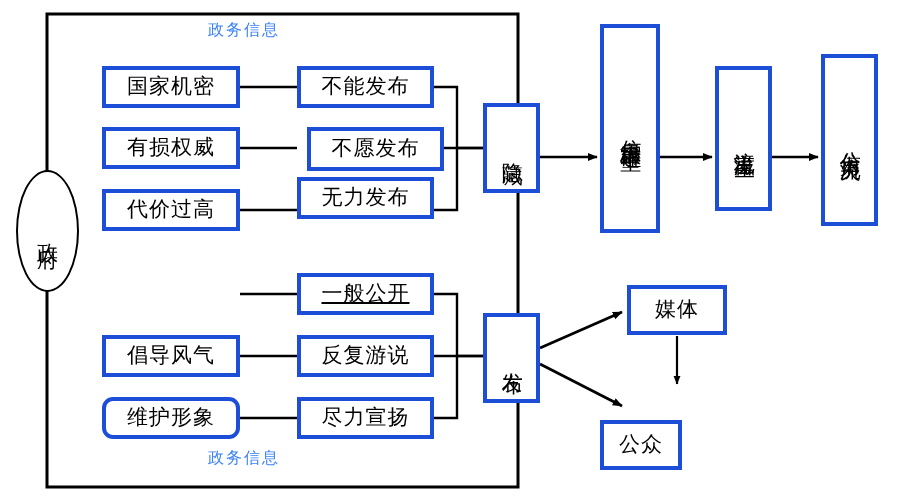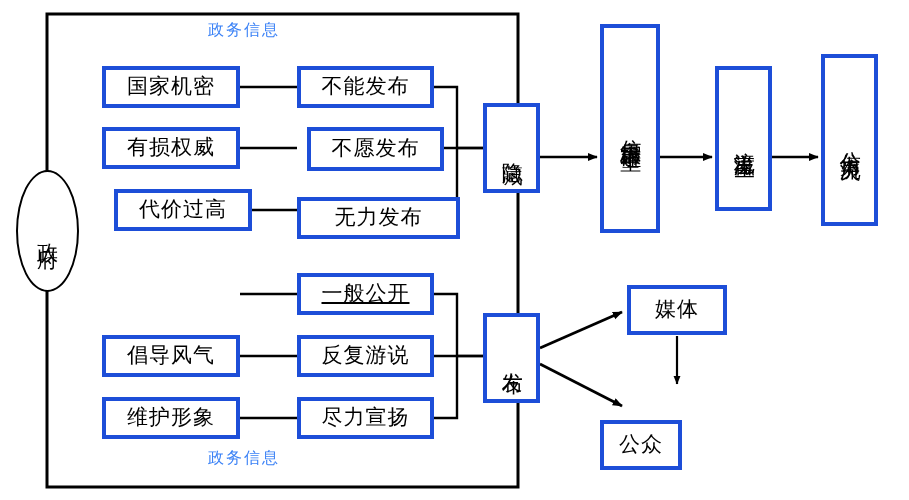--- a/index.html
+++ b/index.html
@@ -131,30 +131,30 @@
       <line x1="677" y1="336" x2="677" y2="384" marker-end="url(#arrow-sm)"></line>
     </g>
   </svg>
 
   <div class="label" style="left:208px; top:20px;">政务信息</div>
 
   <div class="ellipse" style="left:16px; top:170px; width:63px; height:122px;">政府</div>
 
   <div class="box box-h" style="left:102px; top:66px; width:138px; height:42px;">国家机密</div>
   <div class="box box-h" style="left:102px; top:127px; width:138px; height:42px;">有损权威</div>
-  <div class="box box-h" style="left:114px; top:189px; width:138px; height:42px;">代价过高</div>
+  <div class="box box-h" style="left:102px; top:189px; width:138px; height:42px;">代价过高</div>
 
   <div class="box box-h" style="left:297px; top:66px; width:137px; height:42px;">不能发布</div>
   <div class="box box-h" style="left:297px; top:127px; width:137px; height:44px;margin-left:10px;">不愿发布</div>
-  <div class="box box-h" style="left:297px; top:197px; width:163px; height:42px;">无力发布</div>
+  <div class="box box-h" style="left:297px; top:177px; width:137px; height:42px;">无力发布</div>
 
   <div class="box box-v" style="left:483px; top:103px; width:57px; height:90px;">隐藏</div>
 
   <div class="box box-h" style="left:102px; top:335px; width:138px; height:42px;">倡导风气</div>
-  <div class="box box-h" style="left:102px; top:397px; width:138px; height:42px;">维护形象</div>
+  <div class="box box-h" style="left:102px; top:397px; width:138px; height:42px;border-radius:11px;">维护形象</div>
 
   <div class="box box-h" style="left:297px; top:273px; width:137px; height:42px;text-decoration:underline;">一般公开</div>
   <div class="box box-h" style="left:297px; top:335px; width:137px; height:42px;">反复游说</div>
   <div class="box box-h" style="left:297px; top:397px; width:137px; height:42px;">尽力宣扬</div>
 
   <div class="box box-v" style="left:483px; top:313px; width:57px; height:90px;">发布</div>
 
   <div class="box box-v" style="left:600px; top:24px; width:60px; height:209px;">信息需求碰壁</div>
   <div class="box box-v" style="left:715px; top:66px; width:57px; height:145px;">流言滋生</div>
   <div class="box box-v" style="left:821px; top:54px; width:57px; height:172px;">公信力流失</div>

